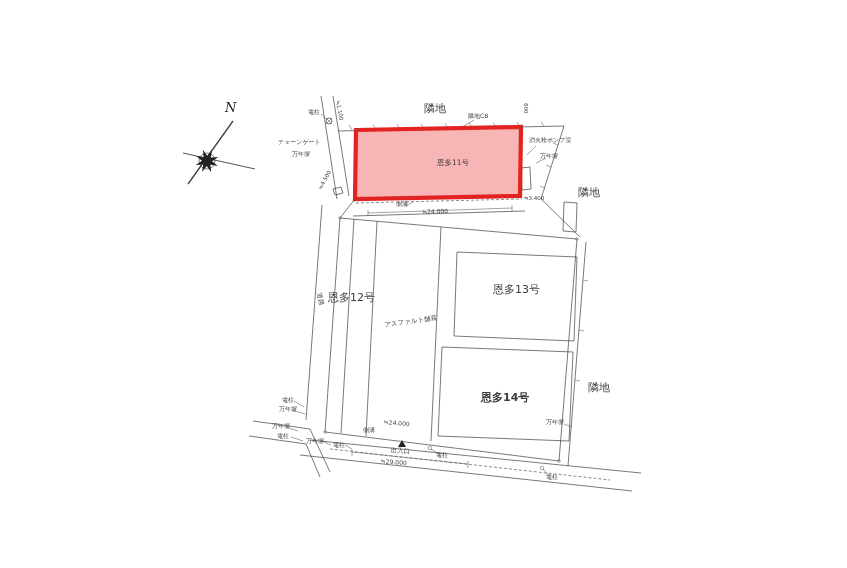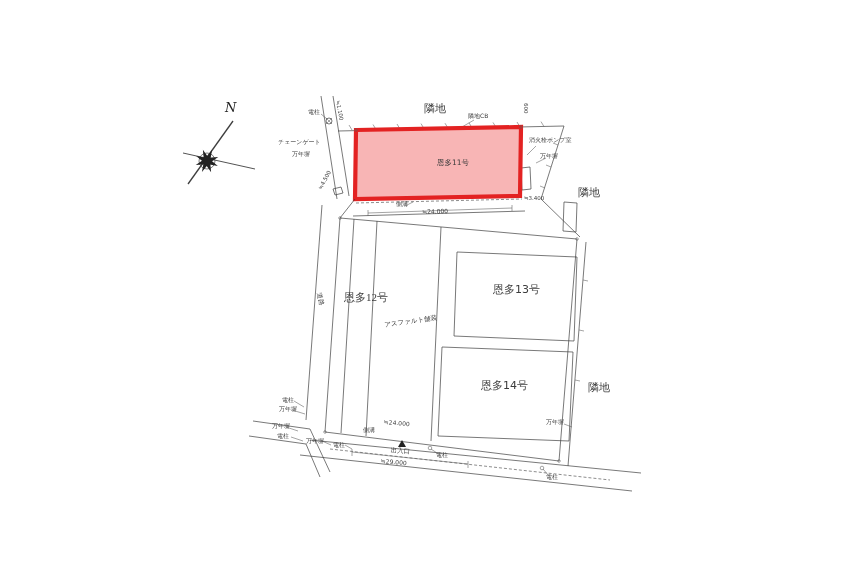--- a/index.html
+++ b/index.html
@@ -164,24 +164,24 @@
 
   <span class="lbl f6" style="left:529px;top:137px;">消火栓ポンプ室</span>
   <span class="lbl f6" style="left:540px;top:153px;">万年塀</span>
   <span class="lbl f7" style="left:578px;top:187px;">隣地</span>
   <span class="lbl f55" style="left:524px;top:196px;">≒3.400</span>
   <span class="lbl f55 rm62" style="left:318px;top:188px;">≒4.500</span>
 
   <span class="lbl f6" style="left:396px;top:201px;">側溝</span>
   <span class="lbl f6 rm2" style="left:422px;top:209px;">≒24.000</span>
 
-  <span class="lbl f7" style="left:344px;top:292px;font-family:Liberation Serif, serif;">恩多12号</span>
+  <span class="lbl f7" style="left:328px;top:292px;">恩多12号</span>
   <span class="lbl f65 rm8" style="left:384px;top:322px;">アスファルト舗装</span>
   <span class="lbl f7" style="left:493px;top:284px;text-align:right;">恩多13号</span>
-  <span class="lbl f7" style="left:481px;top:380px;">恩多14号</span>
+  <span class="lbl f7" style="left:481px;top:392px;font-weight:bold;">恩多14号</span>
   <span class="lbl f65 r78" style="left:322px;top:292px;">道路</span>
 
   <span class="lbl f7" style="left:588px;top:382px;">隣地</span>
   <span class="lbl f6" style="left:546px;top:419px;">万年塀</span>
 
   <span class="lbl f6" style="left:282px;top:397px;">電柱</span>
   <span class="lbl f6" style="left:279px;top:406px;">万年塀</span>
   <span class="lbl f6" style="left:272px;top:423px;">万年塀</span>
   <span class="lbl f6" style="left:277px;top:433px;">電柱</span>
   <span class="lbl f6" style="left:306px;top:438px;">万年塀</span>

